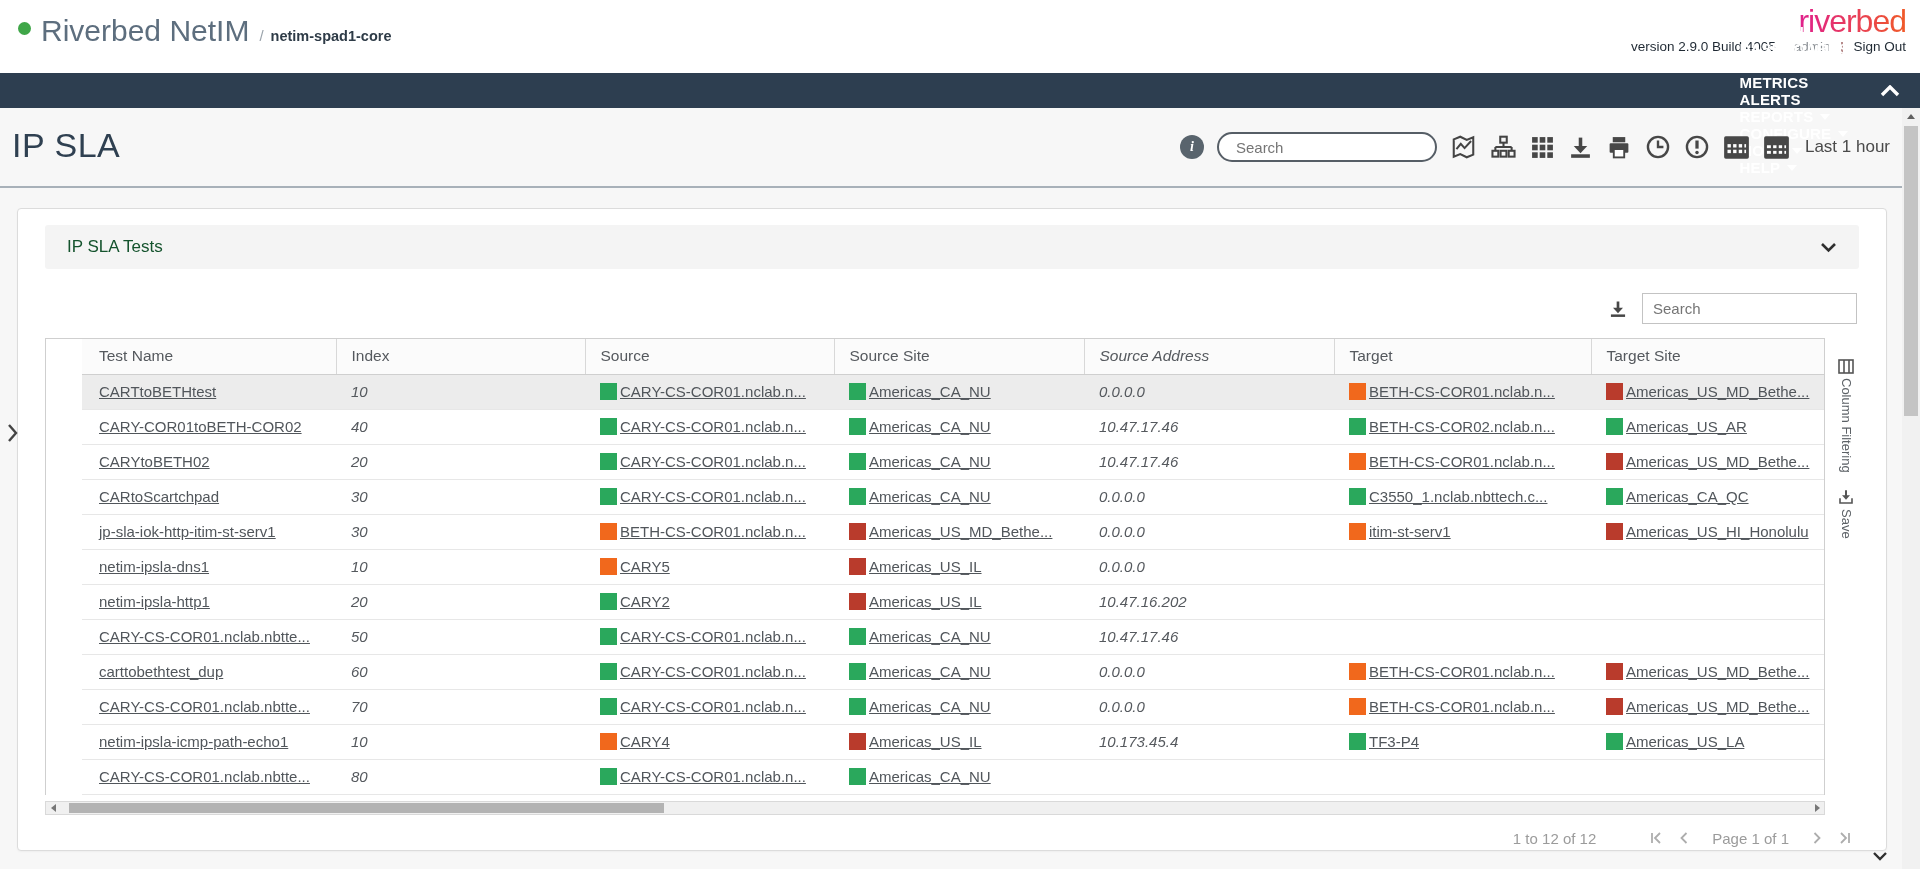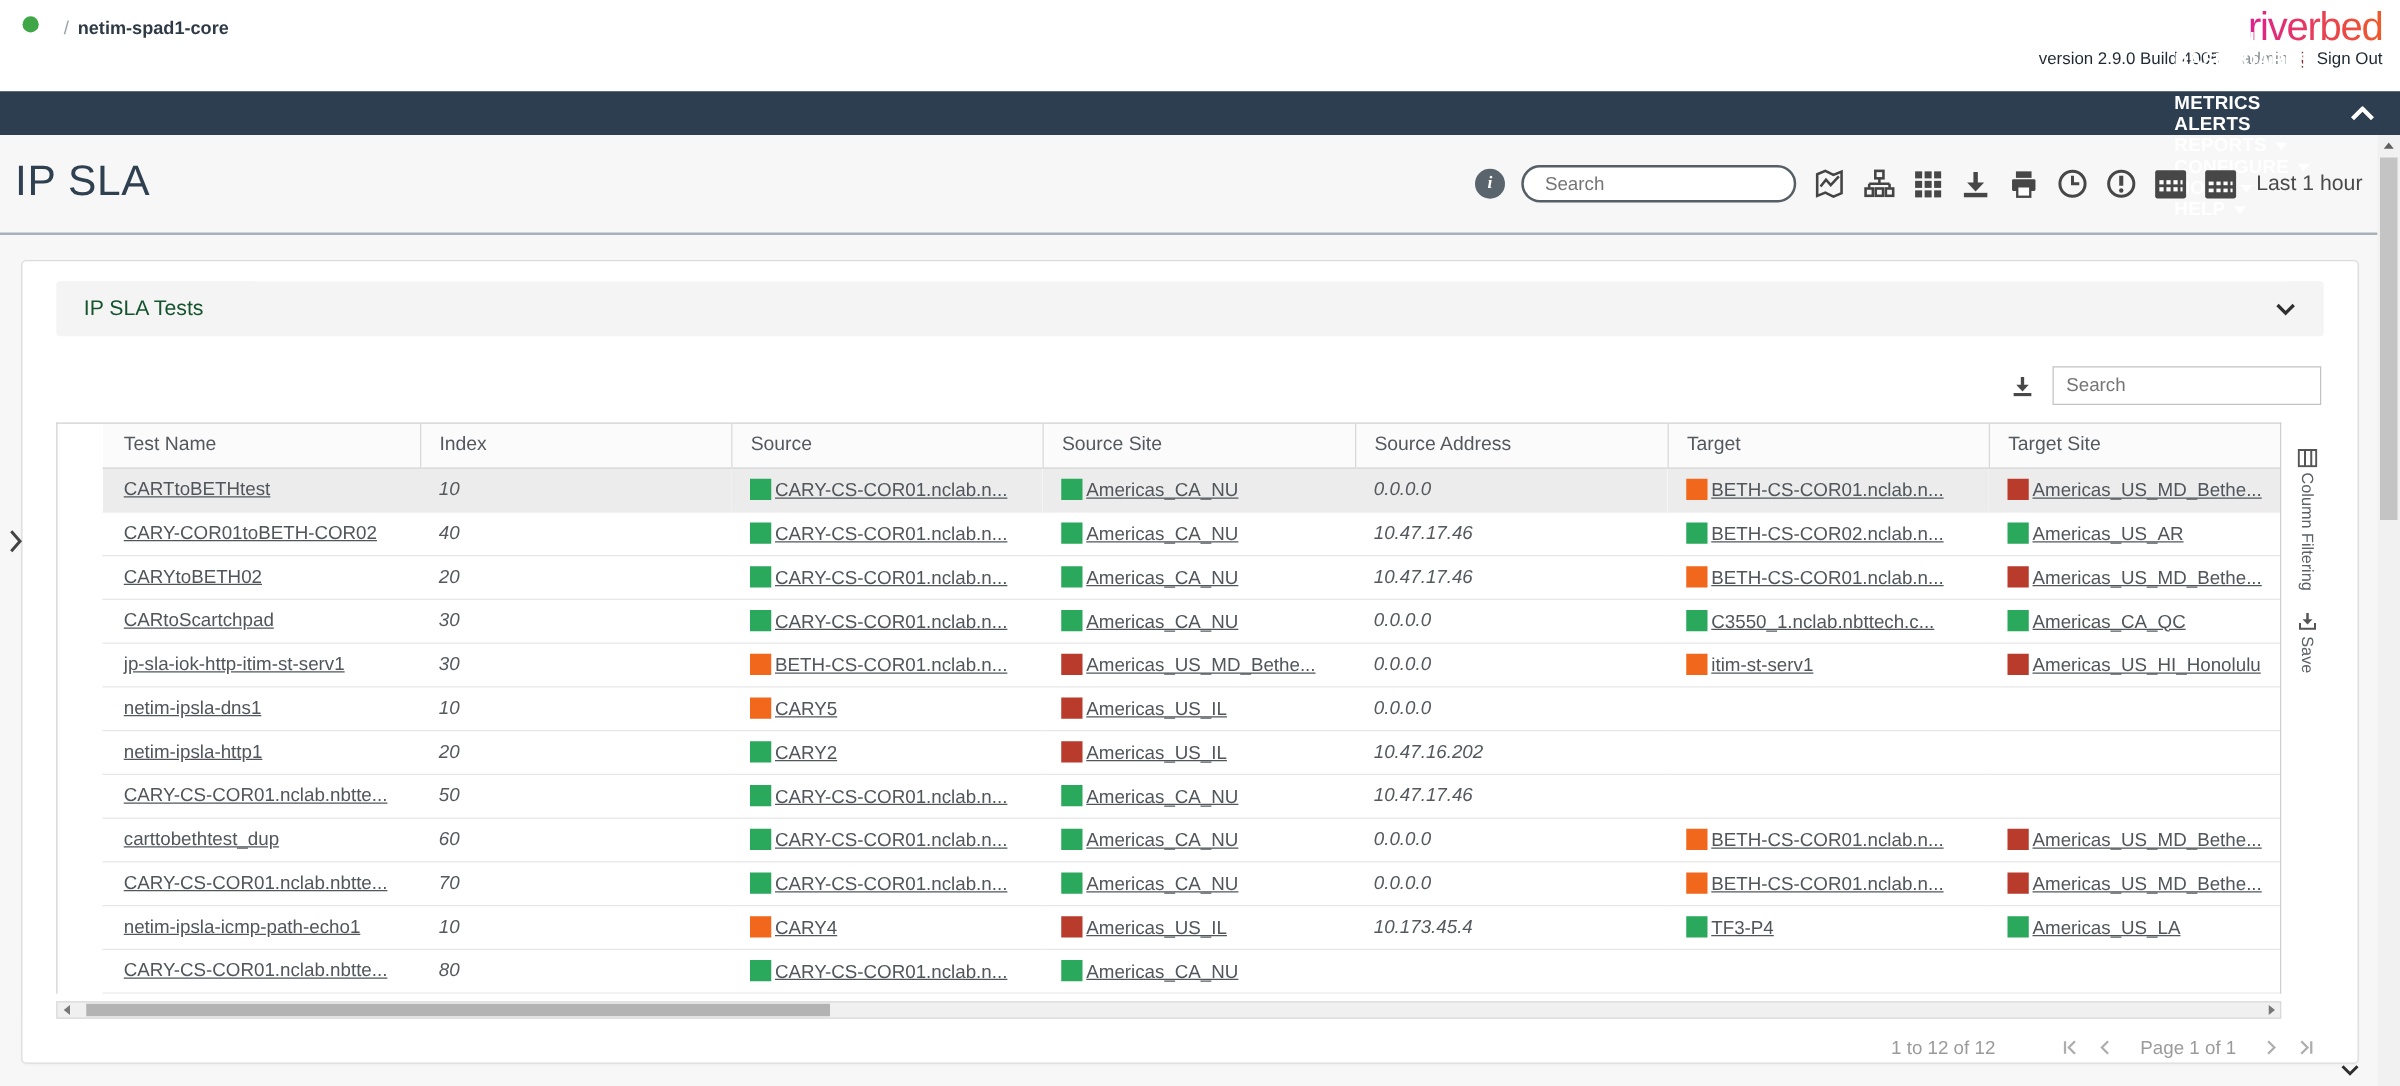--- a/index.html
+++ b/index.html
@@ -108,20 +108,21 @@
   .vs-thumb { position:absolute; top:18px; left:2px; width:14px; height:290px; background:#c4c4c4; cursor:pointer; }
 </style>
 </head>
 <body>
 
 <div class="screen">
 
   <div class="topbar">
     <div class="brand-wrap">
       <span class="brand-dot"></span>
+      <span class="brand">Riverbed NetIM</span>
       <span class="brand-sep">/</span>
       <span class="brand-ctx">netim-spad1-core</span>
     </div>
     <div class="top-right">
       <div class="rvbd-logo">riverbed</div>
       <div class="ver-line">
         <span>version 2.9.0 Build 4005</span>
         <span class="usr">admin</span>
         <span class="bar">|</span>
         <span class="signout">Sign Out</span>
@@ -275,21 +276,21 @@
     </div>
 
     <div class="table-wrap">
       <table class="grid">
         <thead>
             <tr id="thead-row">
               <th style="width: 254px;">Test Name</th>
               <th style="width: 249px;">Index</th>
               <th style="width: 249px;">Source</th>
               <th style="width: 250px;">Source Site</th>
-              <th style="width: 250px;">Source Address</th>
+              <th style="width: 250px; font-style: italic;">Source Address</th>
               <th style="width: 257px; margin-left: 18px;">Target</th>
               <th style="width: 251px;">Target Site</th>
               <th style="width: 140px;">Ta</th>
             </tr>
           </thead>
         <tbody id="tbody">
             <tr class="hl">
       <td><a class="lnk">CARTtoBETHtest</a></td>
       <td><span class="plain">10</span></td>
       <td><span class="sq" style="background: rgb(42, 168, 92);"></span><a class="lnk">CARY-CS-COR01.nclab.n...</a></td>

